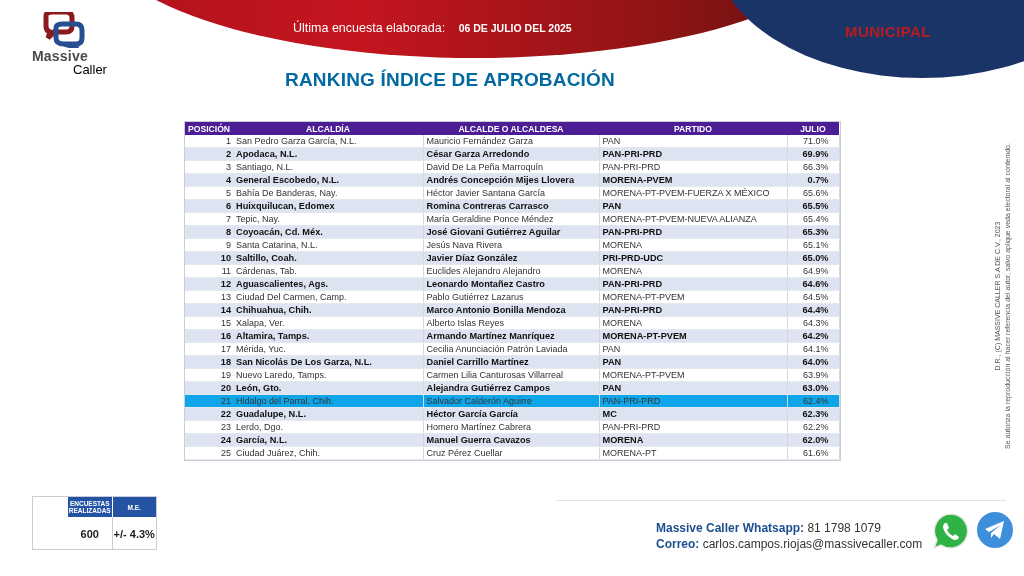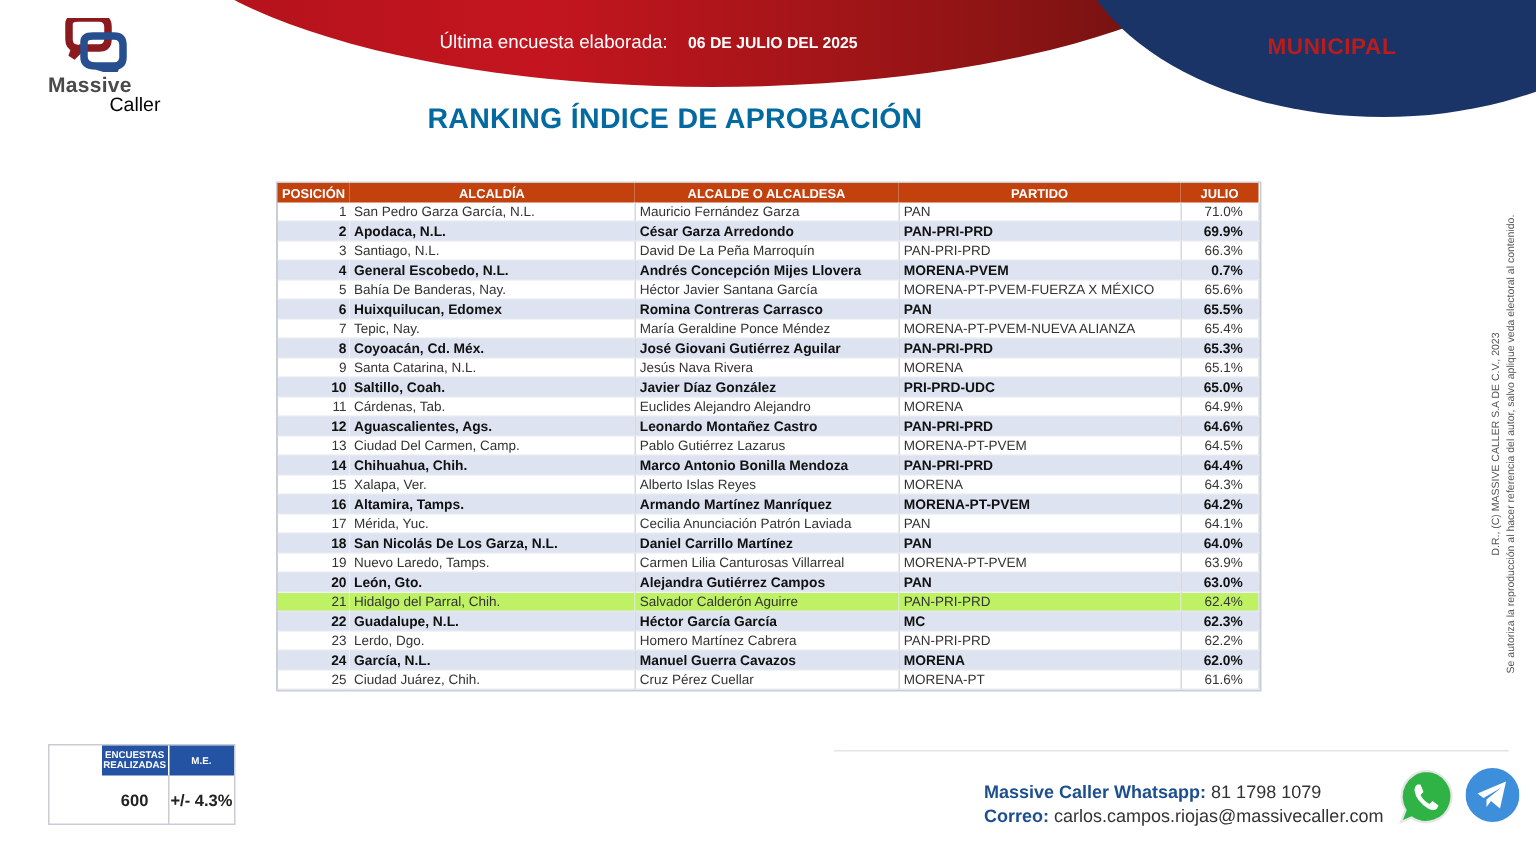--- a/index.html
+++ b/index.html
@@ -25,29 +25,29 @@
 
   .survey-date { position: absolute; left: 293px; top: 21px; color: #ffffff; font-size: 12.5px; white-space: nowrap; }
   .survey-date .label { margin-right: 10px; }
   .survey-date .date { font-weight: bold; font-size: 10.5px; }
   .scope-label { position: absolute; left: 845px; top: 23px; color: #b91c1c; font-weight: bold; font-size: 15px; letter-spacing: 0.4px; }
 
   .page-title { position: absolute; left: 0; width: 900px; top: 69px; text-align: center; font-size: 19px; font-weight: bold; color: #0369a1; letter-spacing: 0.2px; }
 
   
   .ranking { position: absolute; left: 185px; top: 122px; width: 654px; border-collapse: collapse; font-size: 9px; table-layout: fixed; box-shadow: 0 0 0 1px #c9cdd6; }
-  .ranking th { background: #c2410c; color: #ffffff; font-size: 8.6px; font-weight: bold; height: 13px; padding: 0 3px; text-align: center; }
+  .ranking th { background: #4c1d95; color: #ffffff; font-size: 8.6px; font-weight: bold; height: 13px; padding: 0 3px; text-align: center; }
   .ranking th.pos { text-align: left; padding-left: 3px; }
   .ranking td { height: 12.8px; padding: 0 3px; white-space: nowrap; overflow: hidden; border-right: 1px solid #d4d8e2; border-bottom: 1px solid #e6e8ef; color: #333; line-height: 12px; }
   .ranking td.pos { text-align: right; padding-right: 2px; border-right: none; }
   .ranking td.city { border-left: none; }
   .ranking td.val { text-align: right; padding-right: 10px; }
   .ranking tr.even td { background: #dde3f1; font-weight: bold; color: #111; font-size: 9.2px; }
   .ranking tr.odd td { background: #ffffff; }
-  .ranking tr.hl td { background: #bef264; color: #333; font-weight: normal; }
+  .ranking tr.hl td { background: #0ea5e9; color: #333; font-weight: normal; }
 
   
   .sample-box { position: absolute; left: 32px; top: 496px; width: 125px; height: 54px; border: 1px solid #c9ccd4; padding-left: 35px; }
   .sample-box .hdr { display: flex; height: 20px; background: #2453a3; }
   .sample-box .hdr div { flex: 1; color: #fff; font-size: 6.5px; font-weight: bold; text-align: center; display: flex; align-items: center; justify-content: center; line-height: 7px; }
   .sample-box .hdr div:first-child { border-right: 1px solid #fff; }
   .sample-box .vals { display: flex; height: 33px; }
   .sample-box .vals div { flex: 1; display: flex; align-items: center; justify-content: center; font-weight: bold; font-size: 11px; color: #222; }
   .sample-box .vals div:first-child { border-right: 1px solid #c9ccd4; }
 

